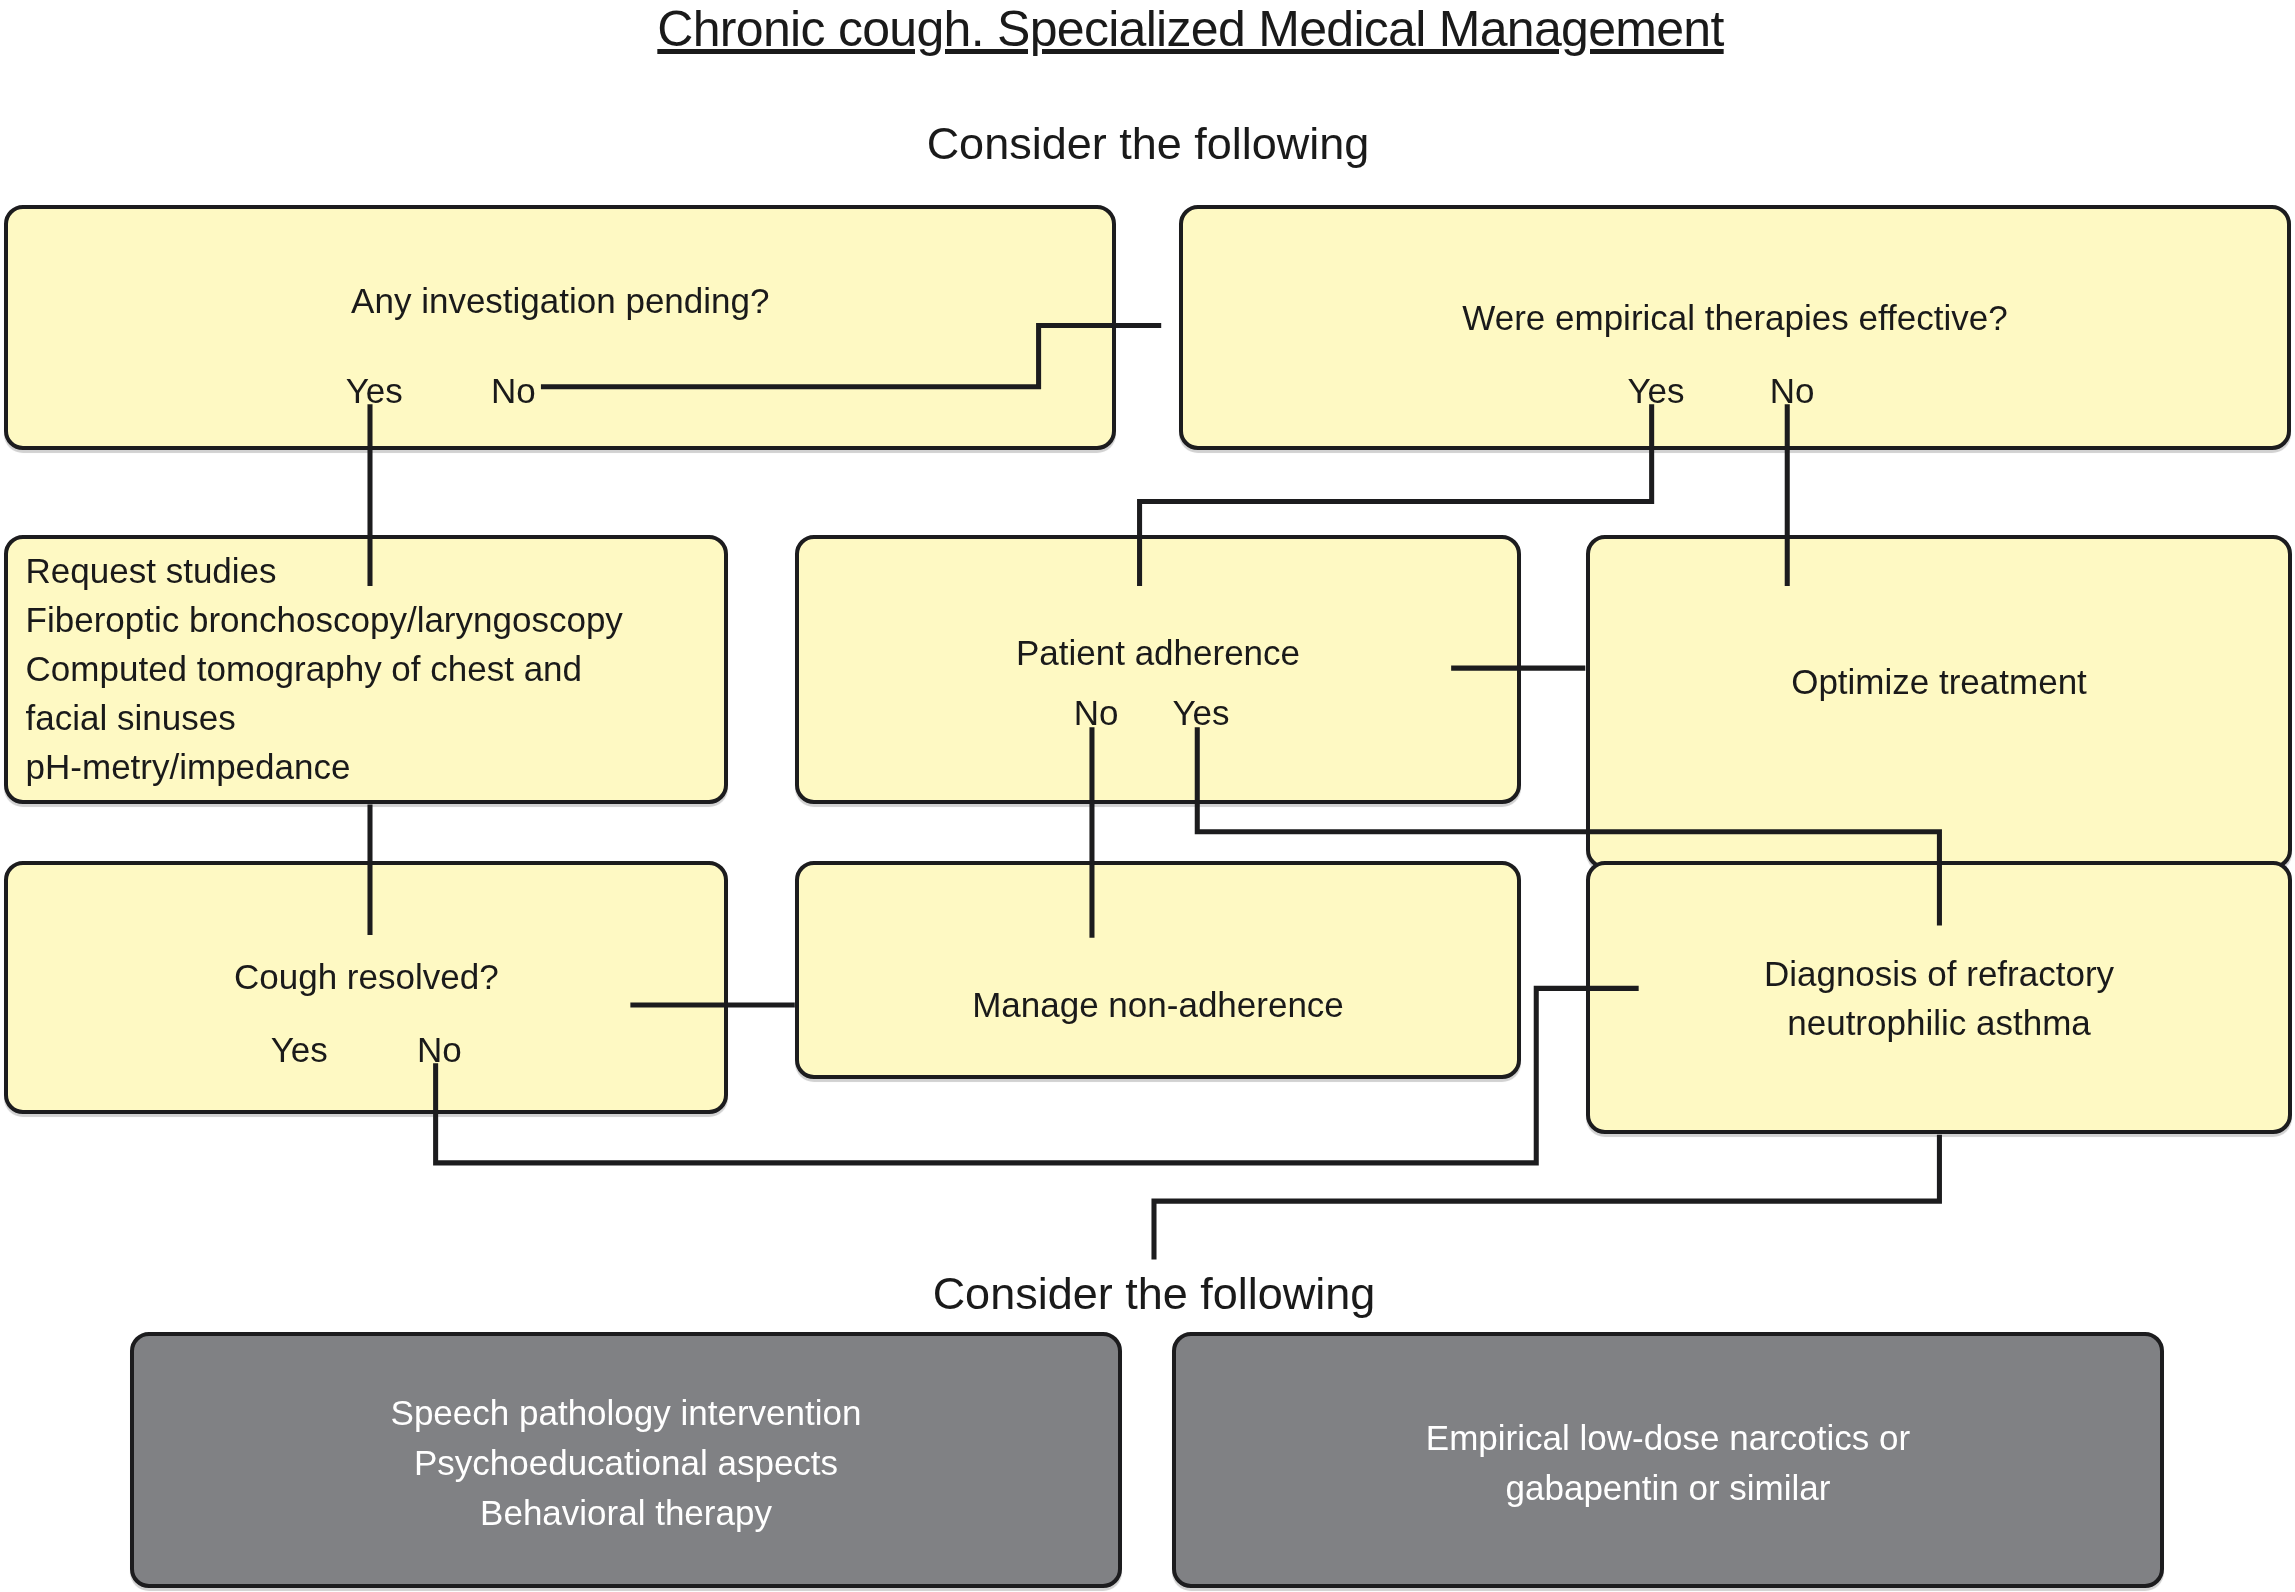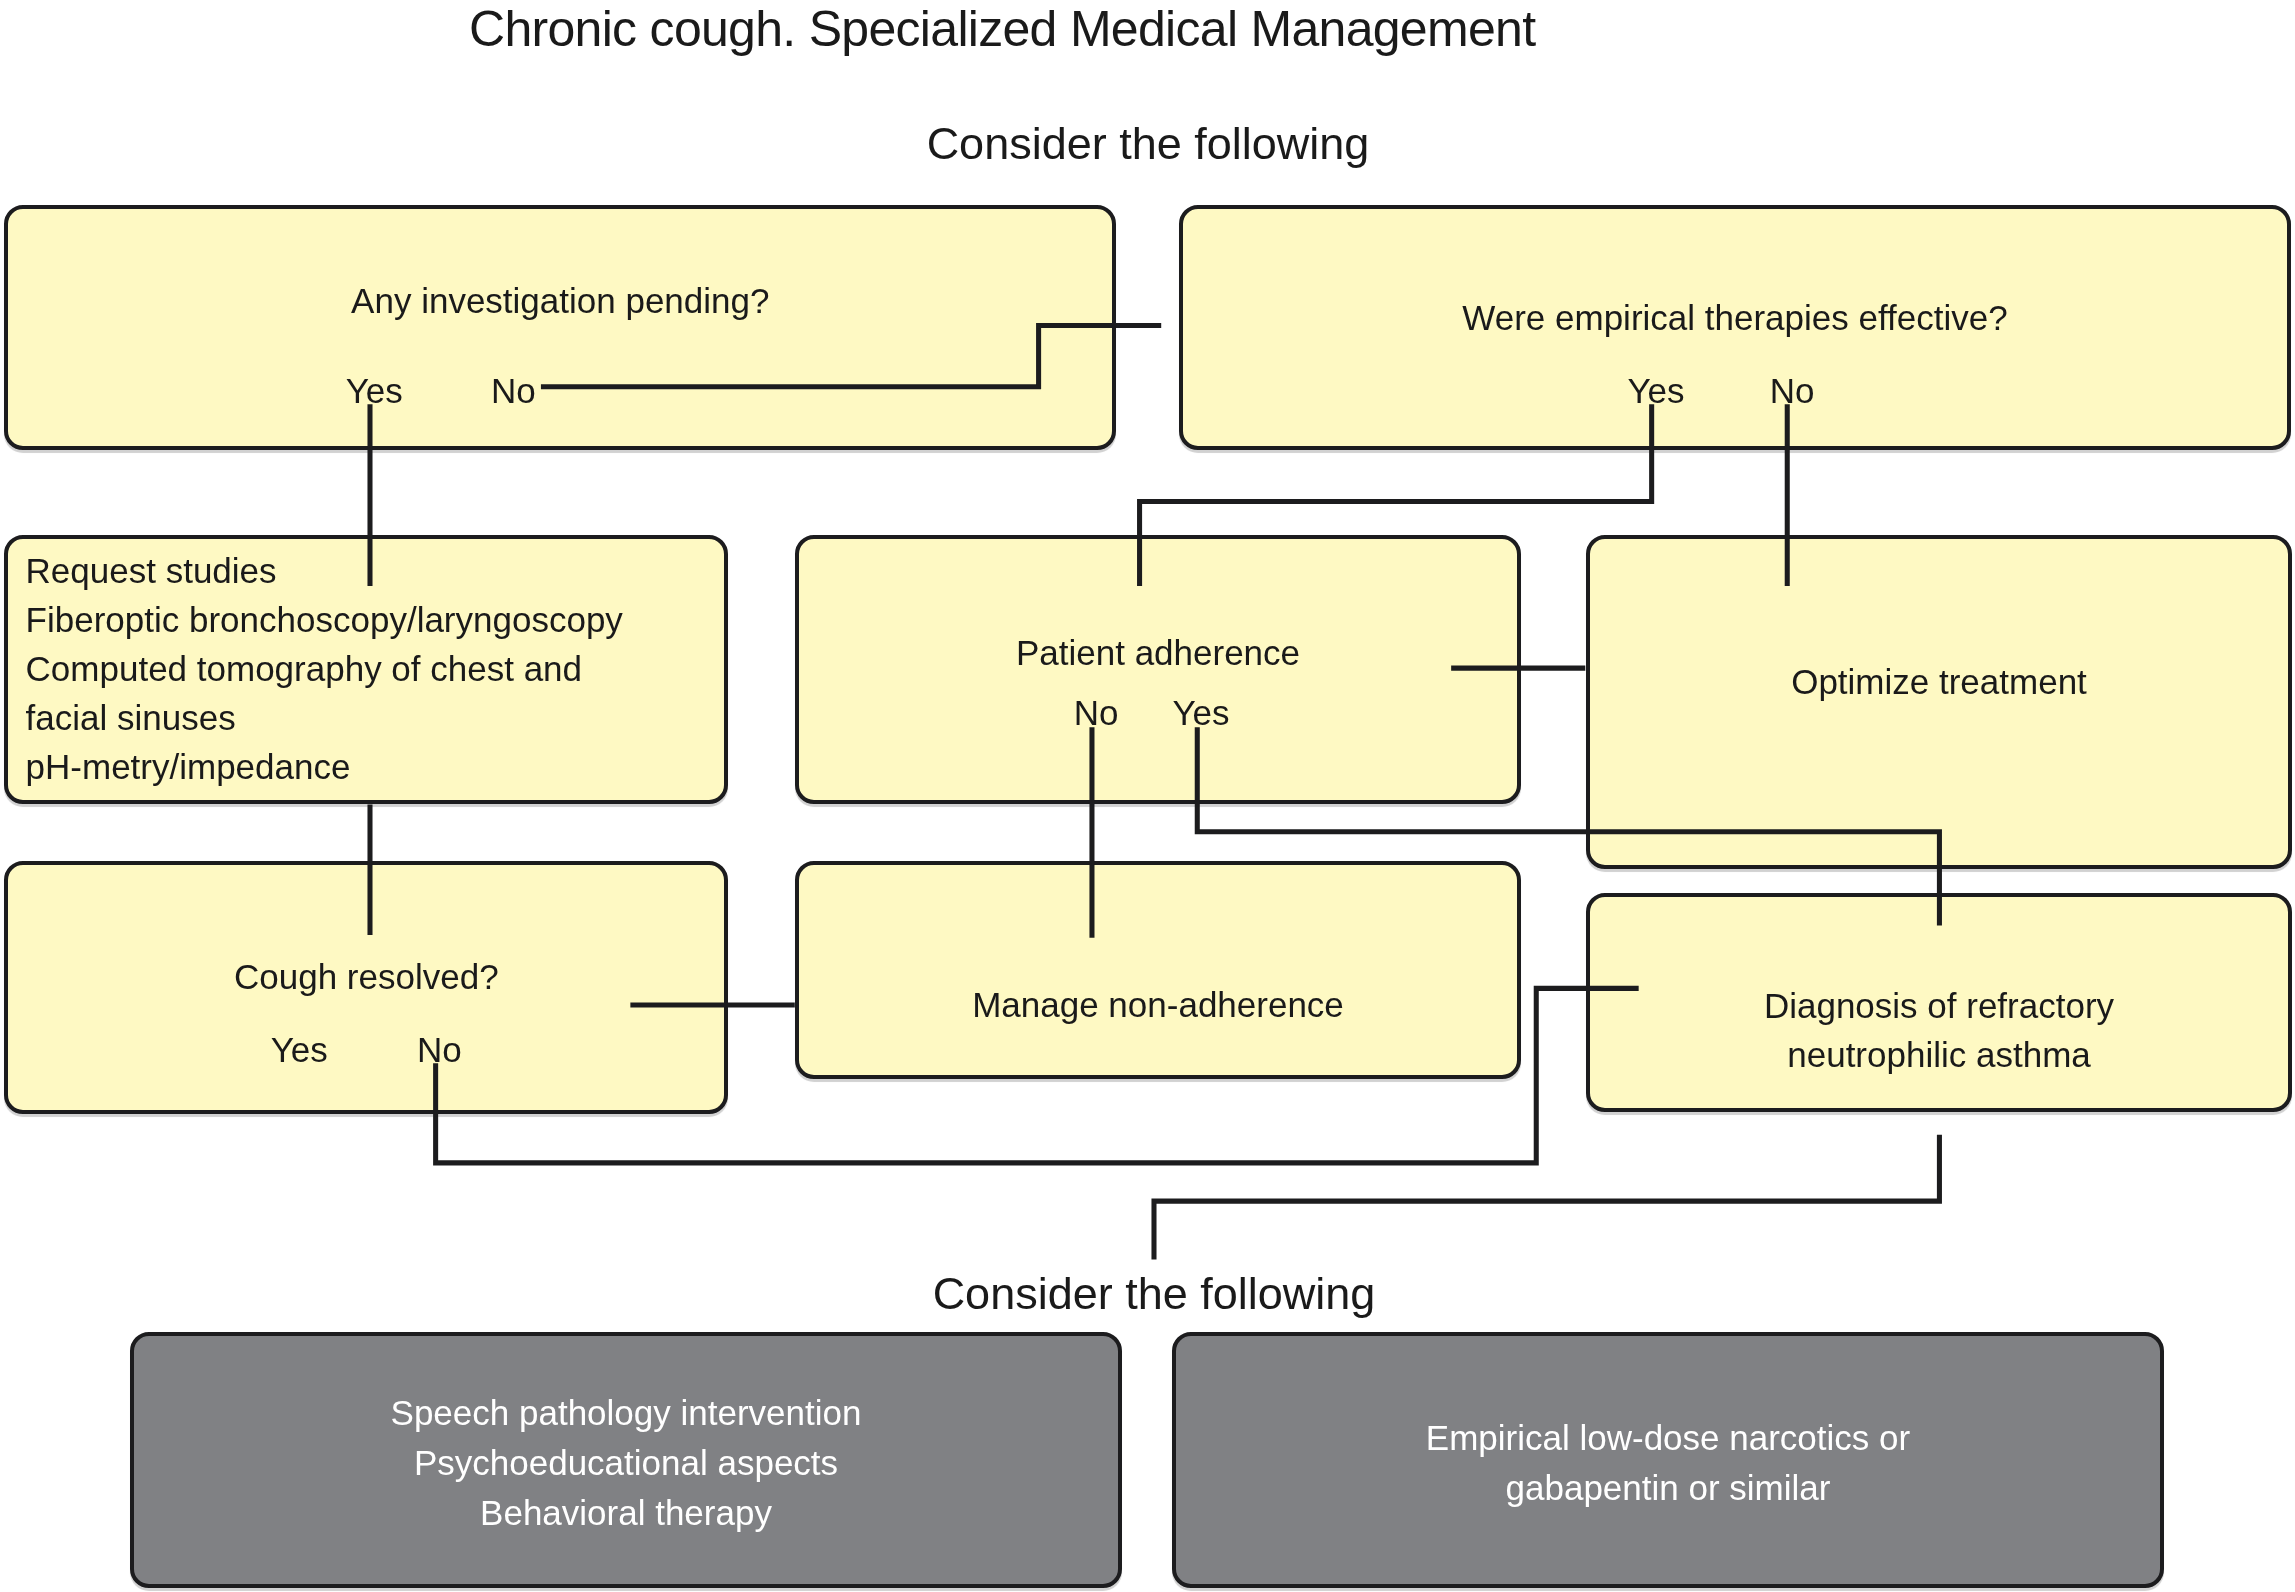--- a/index.html
+++ b/index.html
@@ -7,22 +7,23 @@
     width: 2295px; height: 1593px;
     background: #ffffff;
     font-family: "Liberation Sans", sans-serif;
     color: #1a1a1a;
     overflow: hidden;
   }
   .page { position: relative; width: 2295px; height: 1593px; background: #ffffff; }
 
   .title {
     position: absolute; top: 1.4px; left: 469px; width: 1443px;
-    font-size: 50px; line-height: 56px; text-align: left;
+    font-size: 50px; line-height: 56px; text-align: center;
     letter-spacing: -0.7px;
+    text-decoration: underline;
   }
   .consider {
     position: absolute; width: 1154px;
     font-size: 45px; line-height: 52px; text-align: center;
   }
   .consider.top    { left: 571px;  top: 118px; }
   .consider.bottom { left: 577px;  top: 1268px; }
 
   .box {
     position: absolute; box-sizing: border-box;
@@ -49,21 +50,21 @@
   .overlay path { fill: none; stroke-width: 7px; }
 
   
   #b1 { left: 4.3px;    top: 205px;  width: 1112px; height: 245px; }
   #b2 { left: 1179px; top: 205px;  width: 1112px; height: 245px; }
   #b3 { left: 4.3px;    top: 535px;  width: 724px; height: 269px; }
   #b4 { left: 795px; top: 535px;  width: 726px; height: 269px; padding-left: 36px; }
   #b5 { left: 1586px; top: 535px;  width: 706px;  height: 334px; }
   #b6 { left: 4.3px;    top: 861px; width: 724px; height: 253px; }
   #b7 { left: 795px; top: 861px; width: 726px; height: 218px; }
-  #b8 { left: 1586px; top: 861px; width: 706px;  height: 219px; margin-top: 32px; }
+  #b8 { left: 1586px; top: 861px; width: 706px;  height: 273px; }
   #d1 { left: 130px;  top: 1332px; width: 992px; height: 256px; }
   #d2 { left: 1172px; top: 1332px; width: 992px; height: 256px; padding-left: 36px; }
 </style>
 </head>
 <body>
 
 <div class="page">
 
   <div class="title">Chronic cough. Specialized Medical Management</div>
 

